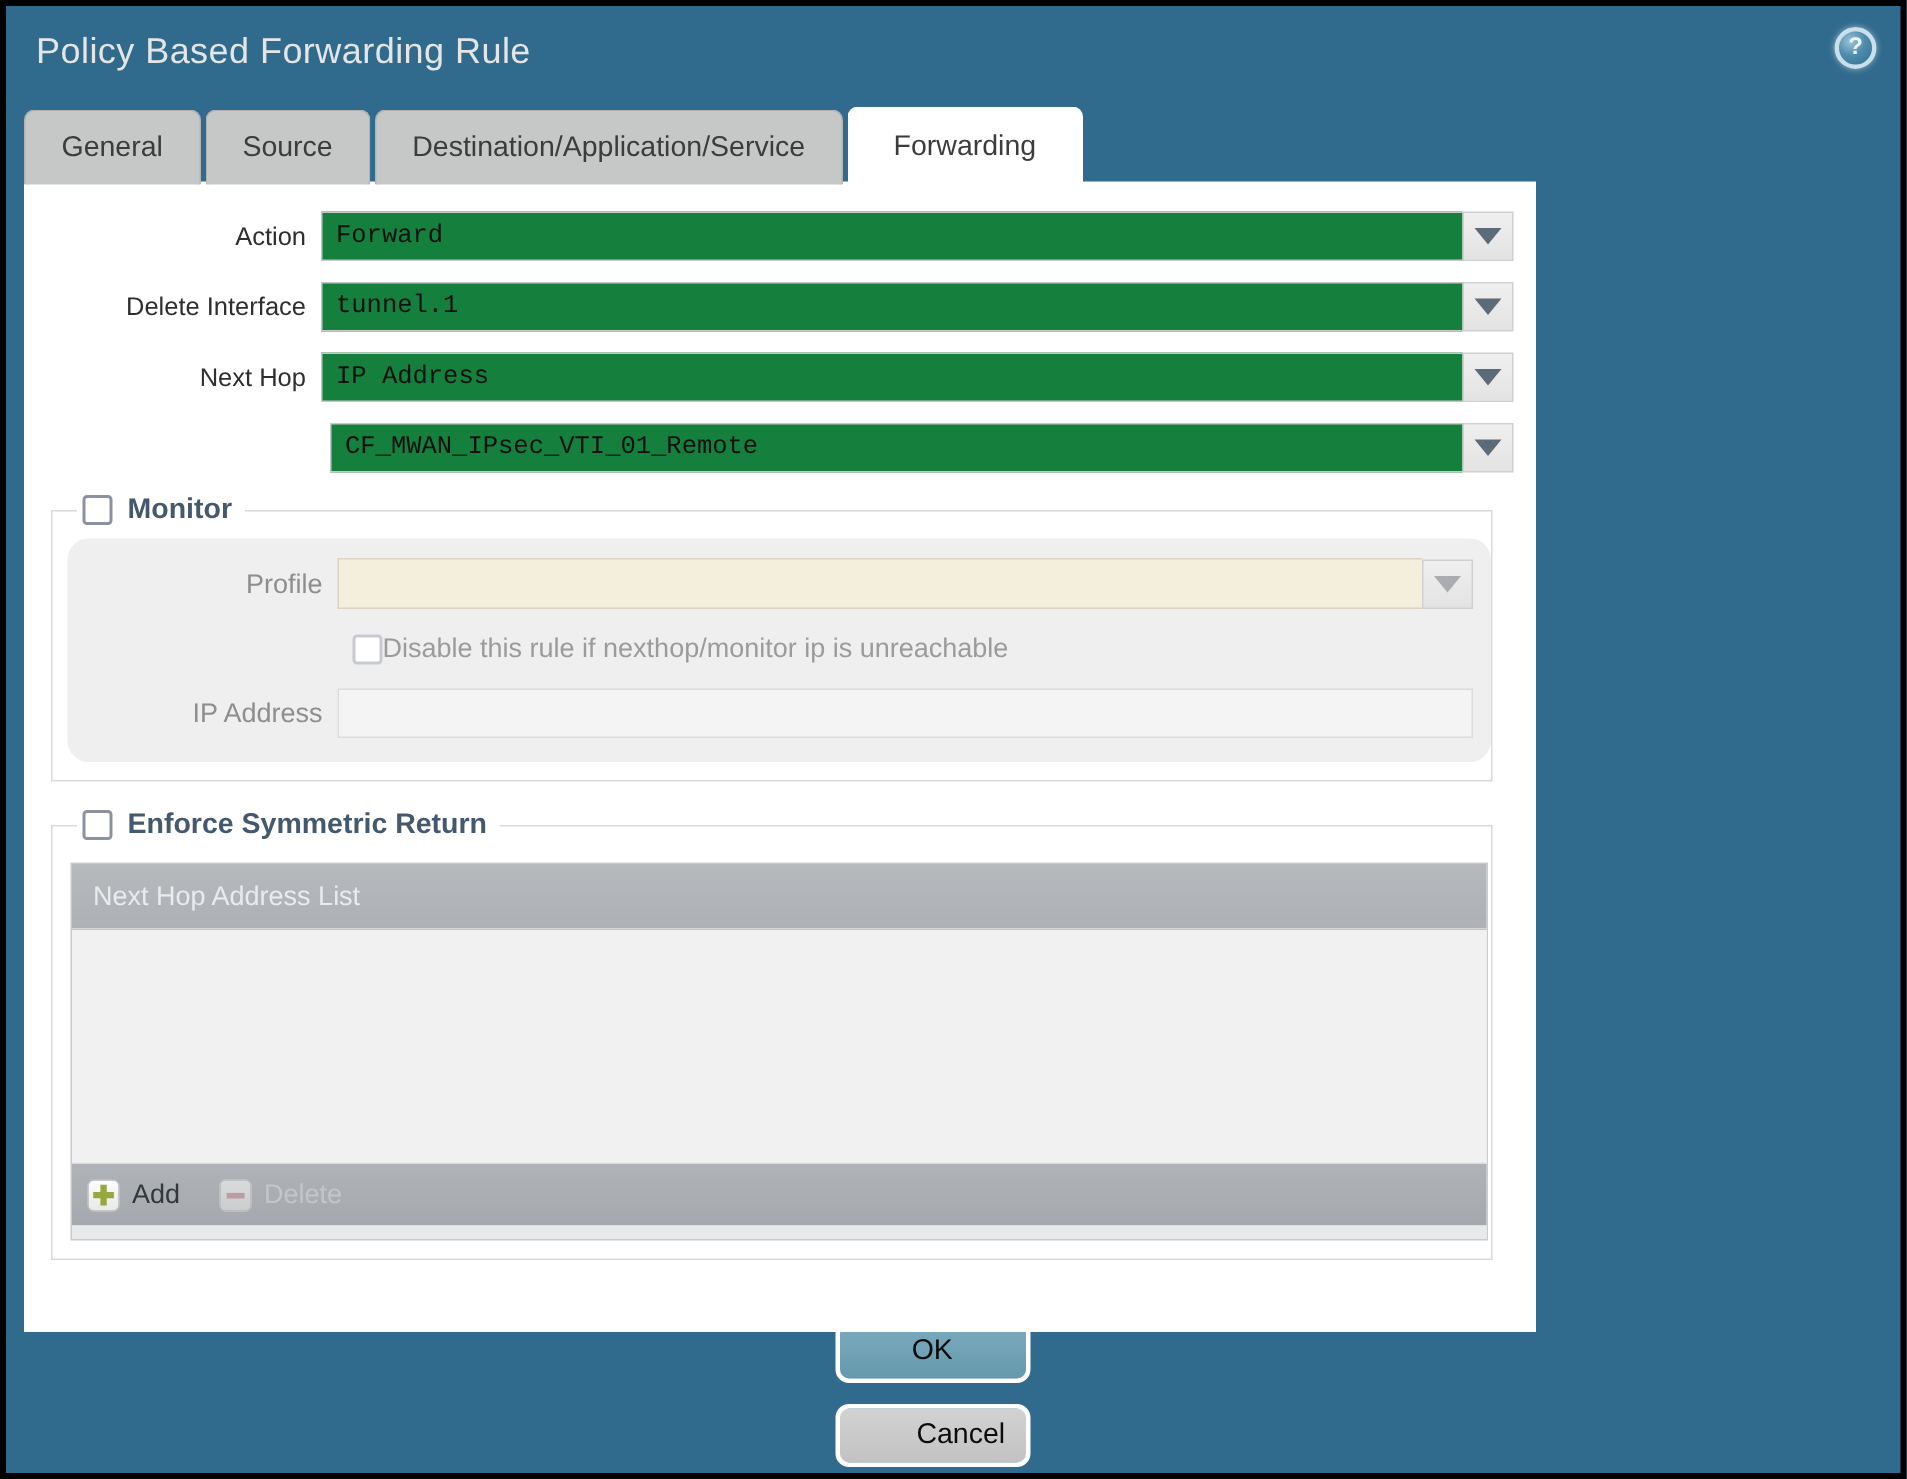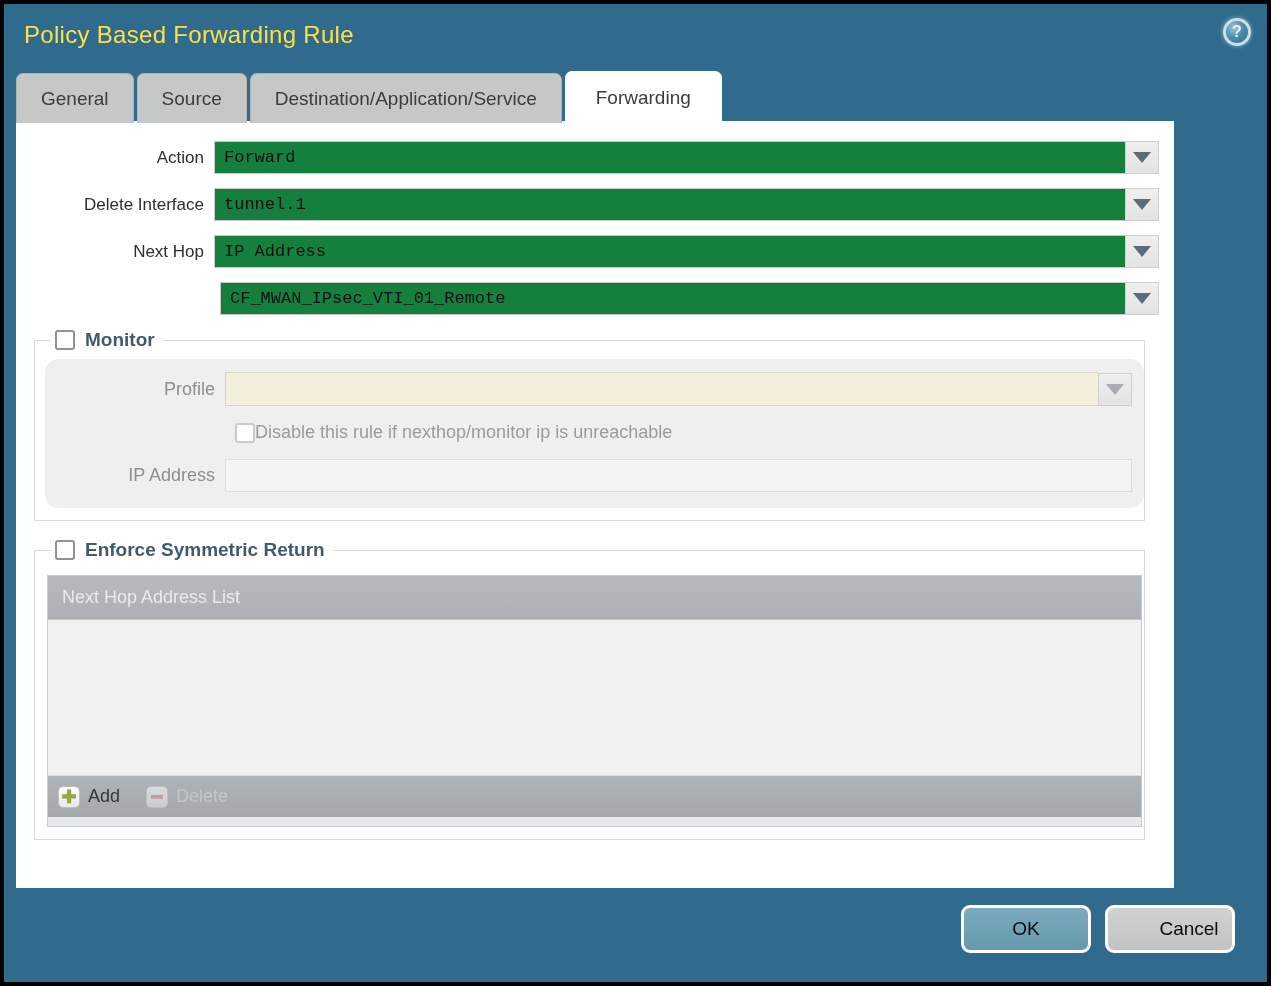--- a/index.html
+++ b/index.html
@@ -13,21 +13,21 @@
     background: #306B8D;
     border: 4px solid #000;
   }
   
   .titlebar {
     position: relative;
     height: 63px;
     padding: 17px 20px 0 20px;
   }
   .title {
-    color: #fde047;
+    color: #e5e5e5;
     font-size: 24px;
     font-weight: 400;
     letter-spacing: 0.3px;
     text-align: center;
   }
   .help-icon {
     position: absolute; right: 16px; top: 14px;
     width: 28px; height: 28px; border-radius: 50%;
     background: radial-gradient(circle at 35% 30%, #9cc4da 0%, #4f8cac 45%, #2f6f93 100%);
     border: 3px solid #c9dfeb;
@@ -56,21 +56,21 @@
   }
   .tab.active {
     background: #FFFFFF;
     height: 52px;
     border-color: #FFFFFF;
     padding: 0 30px;
   }
   
   .panel {
     position: absolute; left: 12px; top: 117px;
-    width: 1158px; height: 767px;
+    width: 1008px; height: 767px;
     background: #FFFFFF;
     padding: 20px 15px 0 0;
     z-index: 1;
   }
   .form-row {
     display: flex; align-items: center;
     margin-bottom: 14px;
   }
   .form-label {
     width: 198px;
@@ -191,21 +191,21 @@
   .minus { color: #CE8F95; }
   .tbl-btn-label { font-size: 18px; color: #33383C; margin-left: 8px; }
   .tbl-btn.disabled .tbl-btn-label { color: #C3C6C9; }
   .tbl-btn.disabled .tbl-icon { opacity: 0.55; border-color: #cfcfcf; }
   
   .footer {
     position: absolute; left: 4px; right: 4px; bottom: 4px;
     height: 98px;
     background: #306B8D;
     display: flex; align-items: center; justify-content: flex-end;
-    padding-right: 28px; gap: 14px;
+    padding-right: 28px; gap: 14px; flex-direction: column;
   }
   .btn {
     min-width: 130px; height: 48px;
     border-radius: 9px;
     border: 3px solid #FFFFFF;
     font-family: "Liberation Sans", sans-serif;
     font-size: 19px;
     color: #0c0c0c;
     cursor: pointer;
     display: flex; align-items: center; justify-content: center;

